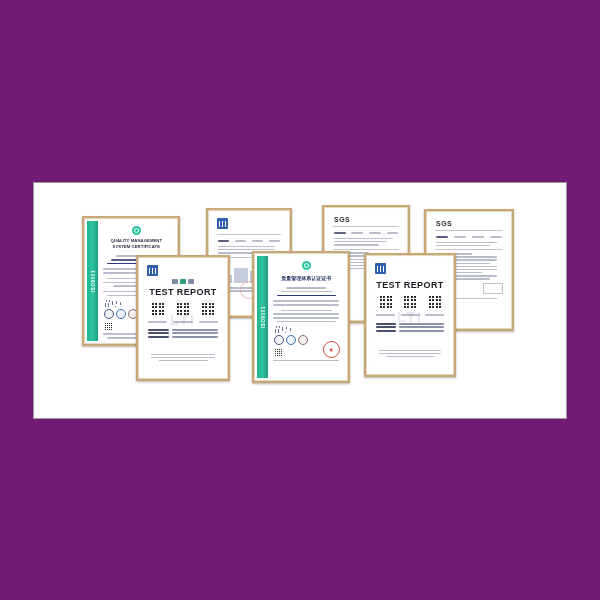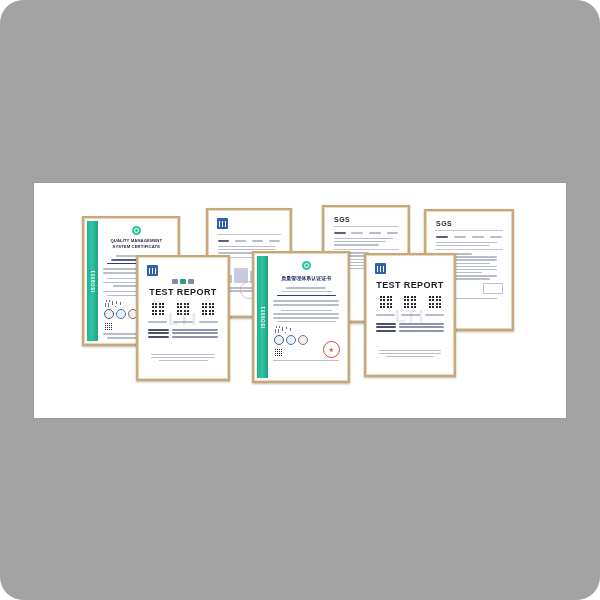--- a/index.html
+++ b/index.html
@@ -1,17 +1,17 @@
 <!DOCTYPE html>
 <html><head>
 <meta charset="utf-8">
 <style>
   html,body{margin:0;padding:0;background:#ffffff;}
   body{width:600px;height:600px;overflow:hidden;font-family:"Liberation Sans",sans-serif;}
-  .canvas{position:relative;width:600px;height:600px;background:#a3a3a3;border-radius:23px;}
+  .canvas{position:relative;width:600px;height:600px;background:#701a75;}
 
   
   .gallery-frame{
     position:absolute;left:33px;top:182px;width:534px;height:237px;
     border:1px solid #9a9a9a;background:#ffffff;box-sizing:border-box;
   }
 
   
   .cert{
     position:absolute;background:#c9a878;
@@ -104,21 +104,21 @@
     letter-spacing:.4px;margin:3px 0 4px 0;
   }
   .qr-row{display:flex;justify-content:space-evenly;align-items:center;margin-bottom:2px;}
   .qr-row .qr{width:16px;height:16px;}
   .kv{margin:0 8%;}
   .kv .row{display:flex;align-items:center;gap:3px;margin-bottom:1.6px;}
   .kv .k{width:30%;height:1.8px;background:#4a4f6b;border-radius:1px;}
   .kv .v{flex:1;height:1.8px;background:#8d93ad;border-radius:1px;}
   .wm{
     position:absolute;left:50%;top:52%;transform:translate(-50%,-50%);
-    font-size:17px;color:rgba(120,130,170,.18);letter-spacing:2px;font-weight:bold;
+    font-size:14px;color:rgba(120,130,170,.18);letter-spacing:2px;font-weight:bold;
   }
 
   
   .sgs-logo{
     margin:6px 0 0 7px;font-weight:bold;color:#2b2b2b;letter-spacing:.5px;
   }
   .sgs-rule{height:.8px;background:#c7c7cf;margin:3px 6px;}
   .sgs-cols{display:flex;gap:4px;margin:2px 6px;}
   .sgs-cols .c{flex:1;}
   .sgs-box{border:1px solid #c2c2cc;height:9px;margin:3px 6px 0 auto;width:22%;}

